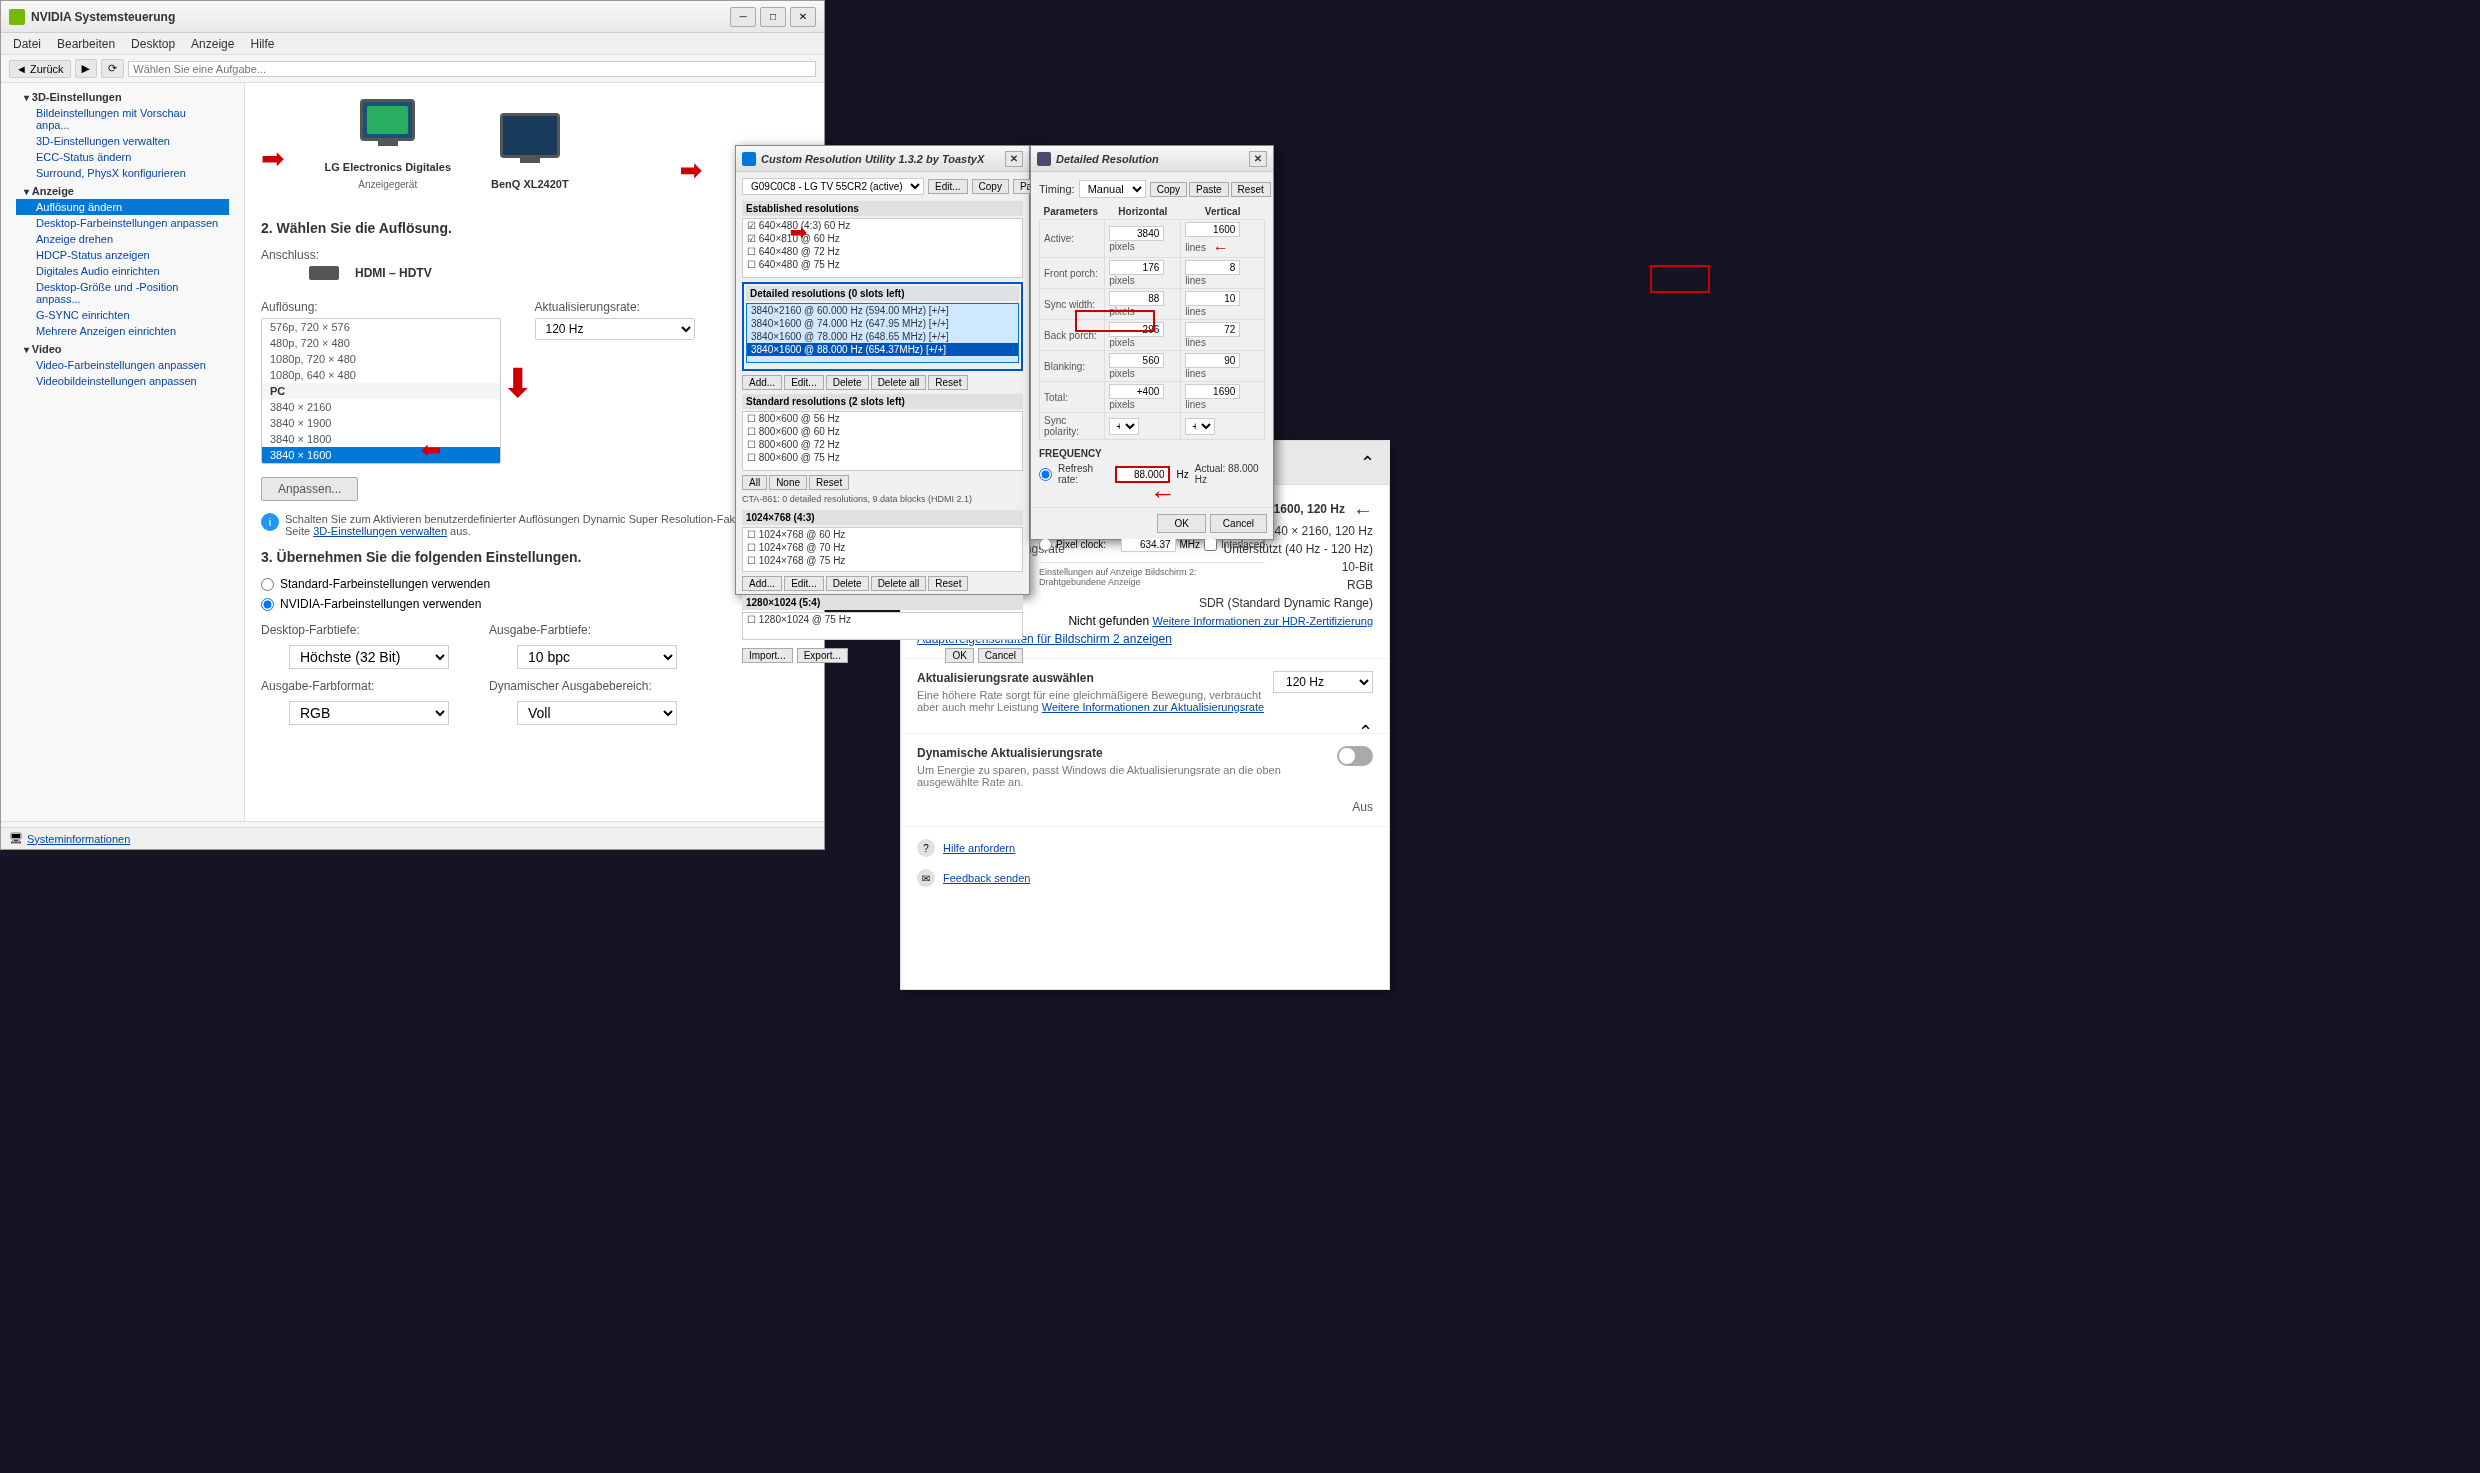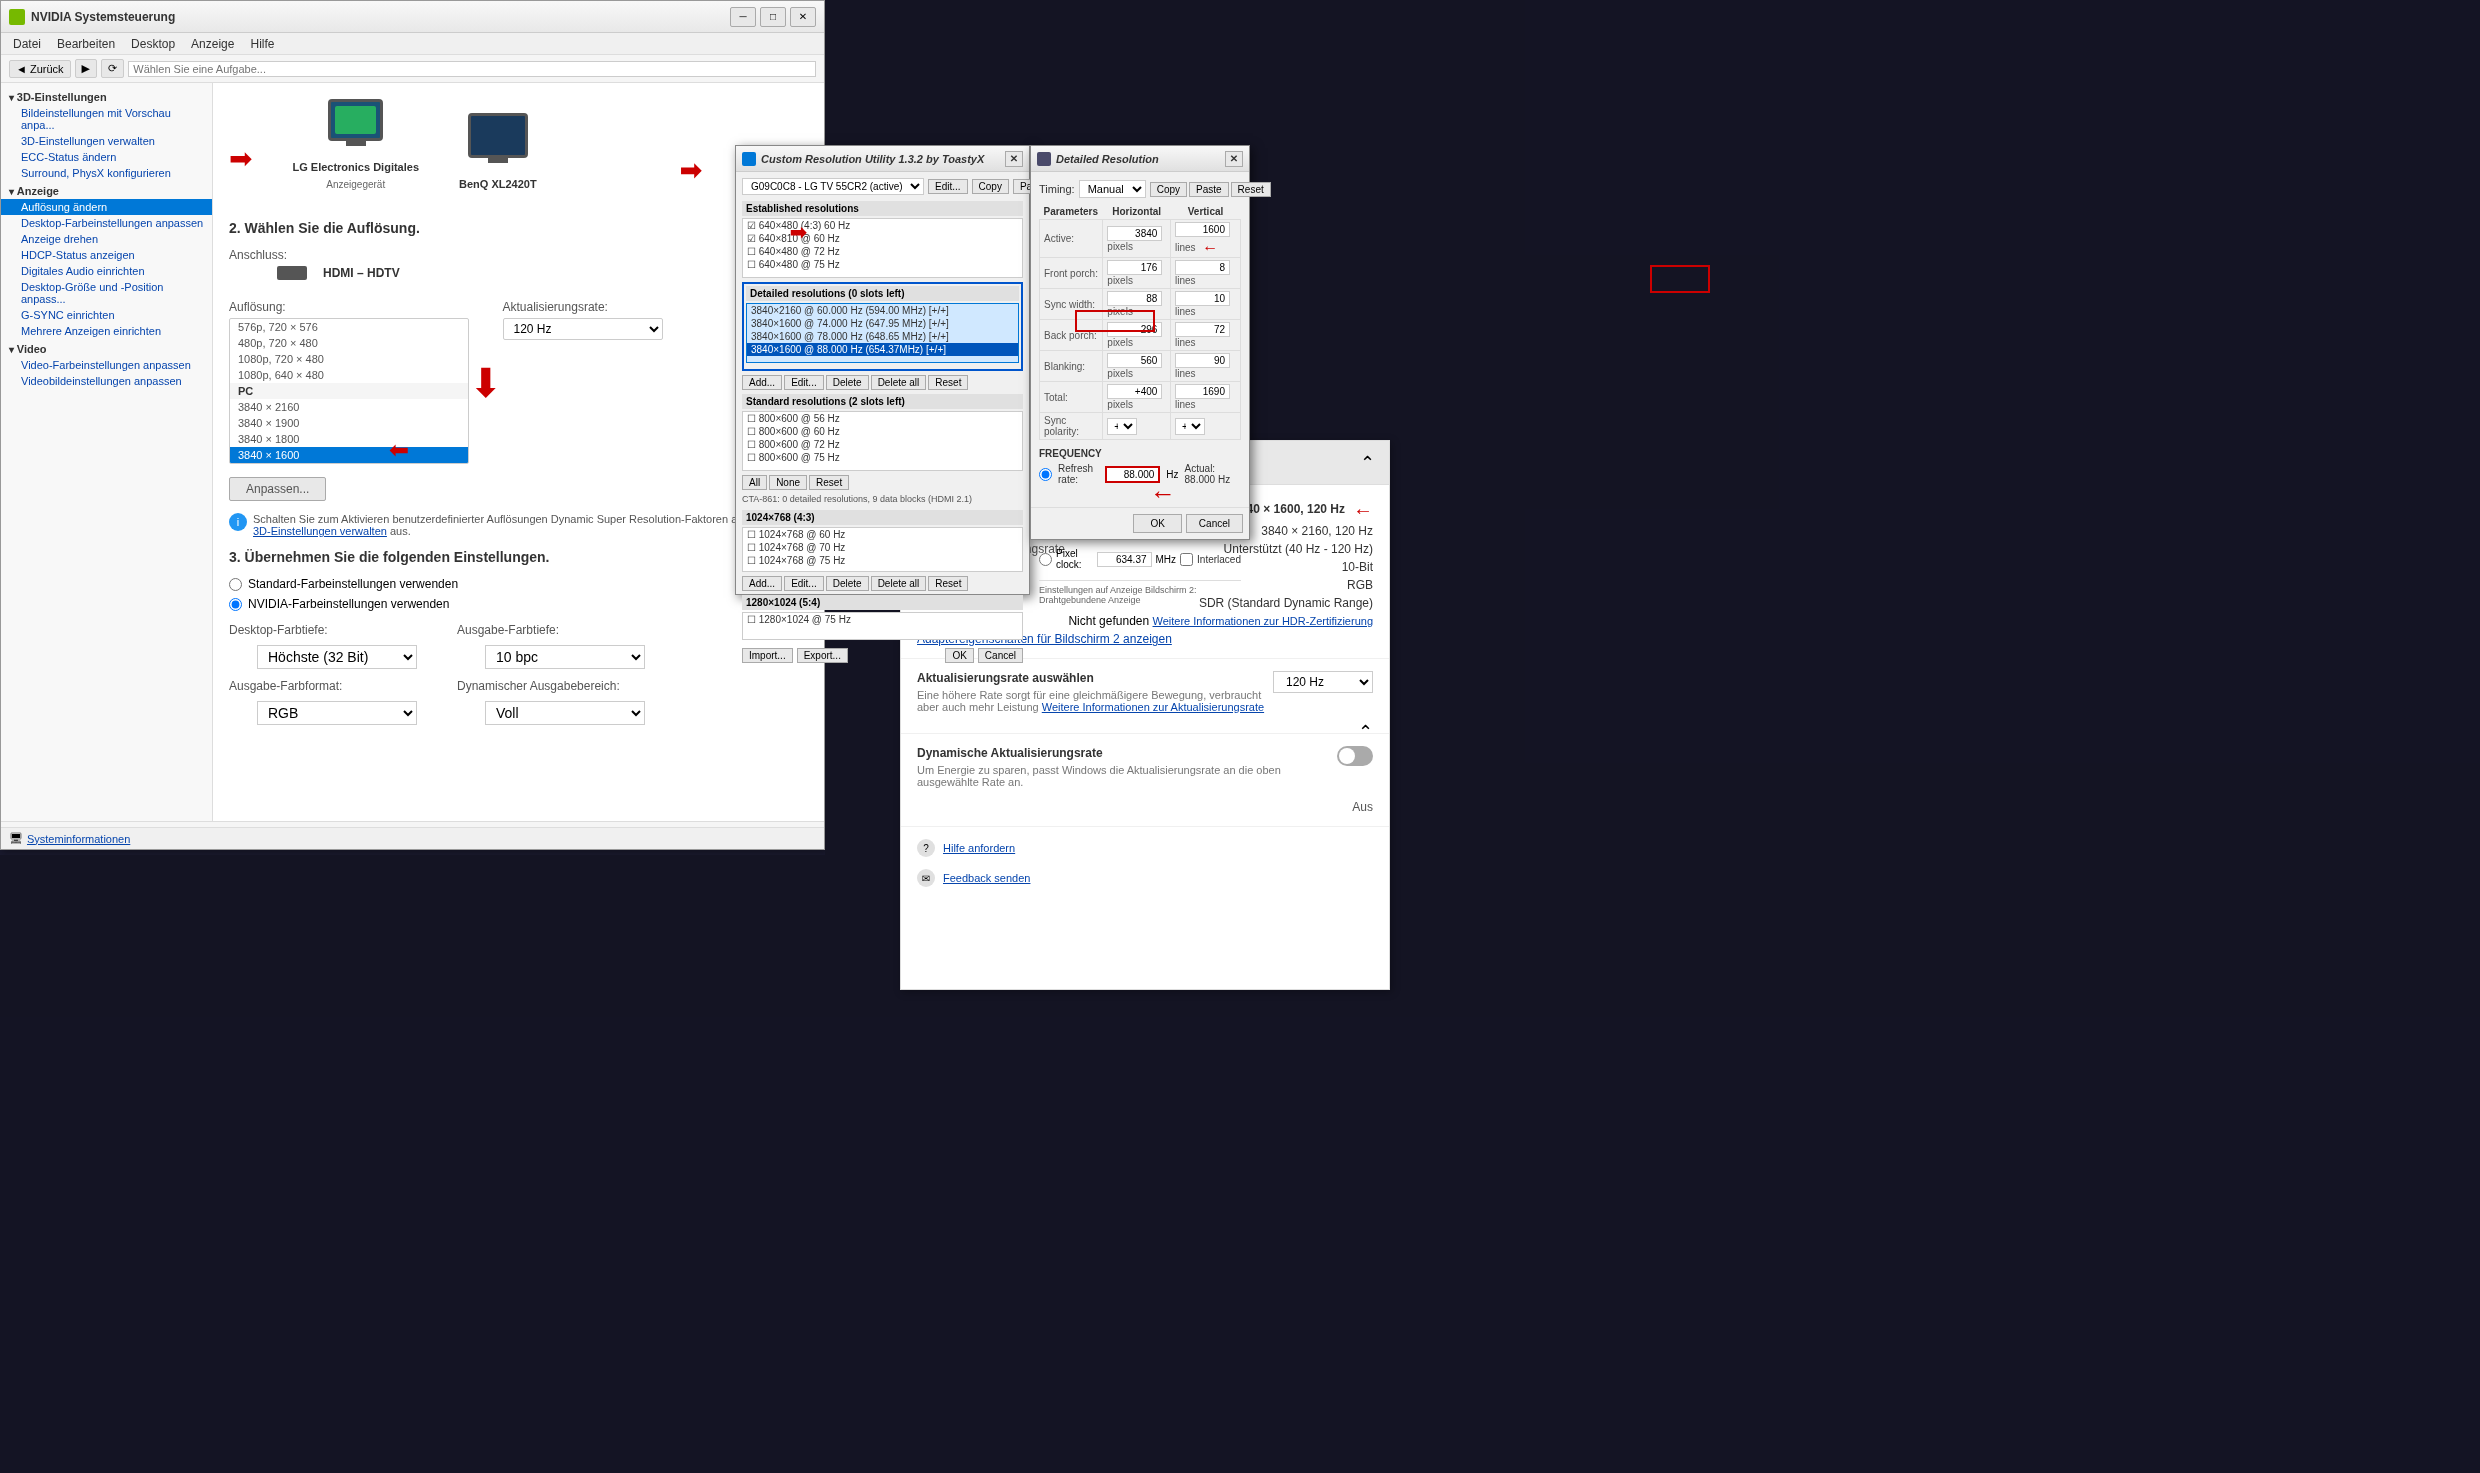--- a/index.html
+++ b/index.html
@@ -98,25 +98,25 @@
       font-size: 11px;
       cursor: pointer;
     }
 
     .main-content {
       display: flex;
       height: calc(100% - 82px - 28px);
     }
 
     .sidebar {
-      width: 212px;
+      width: 244px;
       background: #f8f8f8;
       border-right: 1px solid #ddd;
       overflow-y: auto;
-      padding: 4px 0;
+      padding: 4px 15px;
     }
     .sidebar-section {
       padding: 4px 8px 2px 8px;
       font-size: 11px;
       font-weight: 700;
       color: #333;
       cursor: pointer;
     }
     .sidebar-section::before {
       content: '▾ ';
@@ -474,21 +474,21 @@
     .cru-detail-item.active {
       background: #0055bb;
       color: white;
     }
 
     
     .dr-dialog {
       position: absolute;
       left: 1030px;
       top: 145px;
-      width: 220px;
+      width: 244px;
       height: 395px;
       background: #f0f0f0;
       border: 1px solid #888;
       box-shadow: 3px 3px 10px rgba(0,0,0,0.5);
       z-index: 11;
     }
     .dr-content {
       padding: 8px;
     }
     .dr-row {

